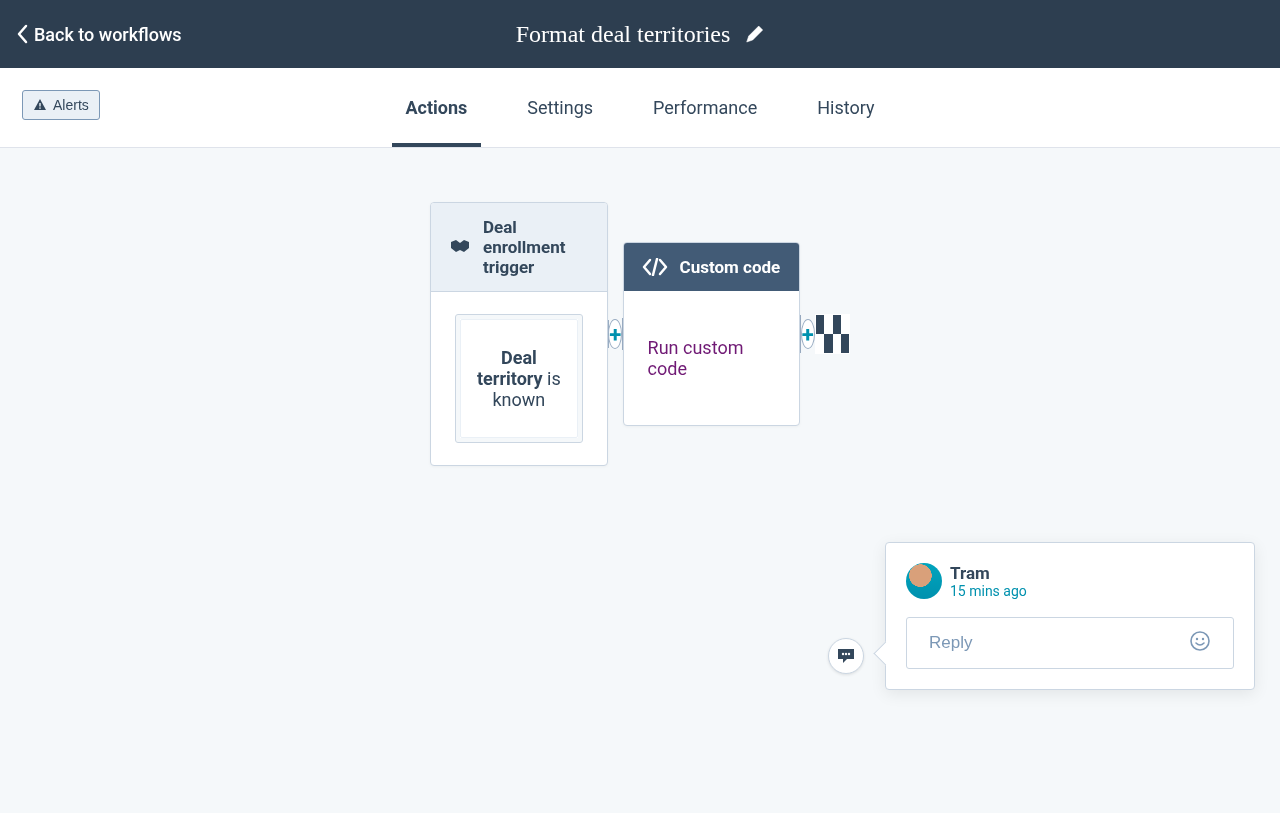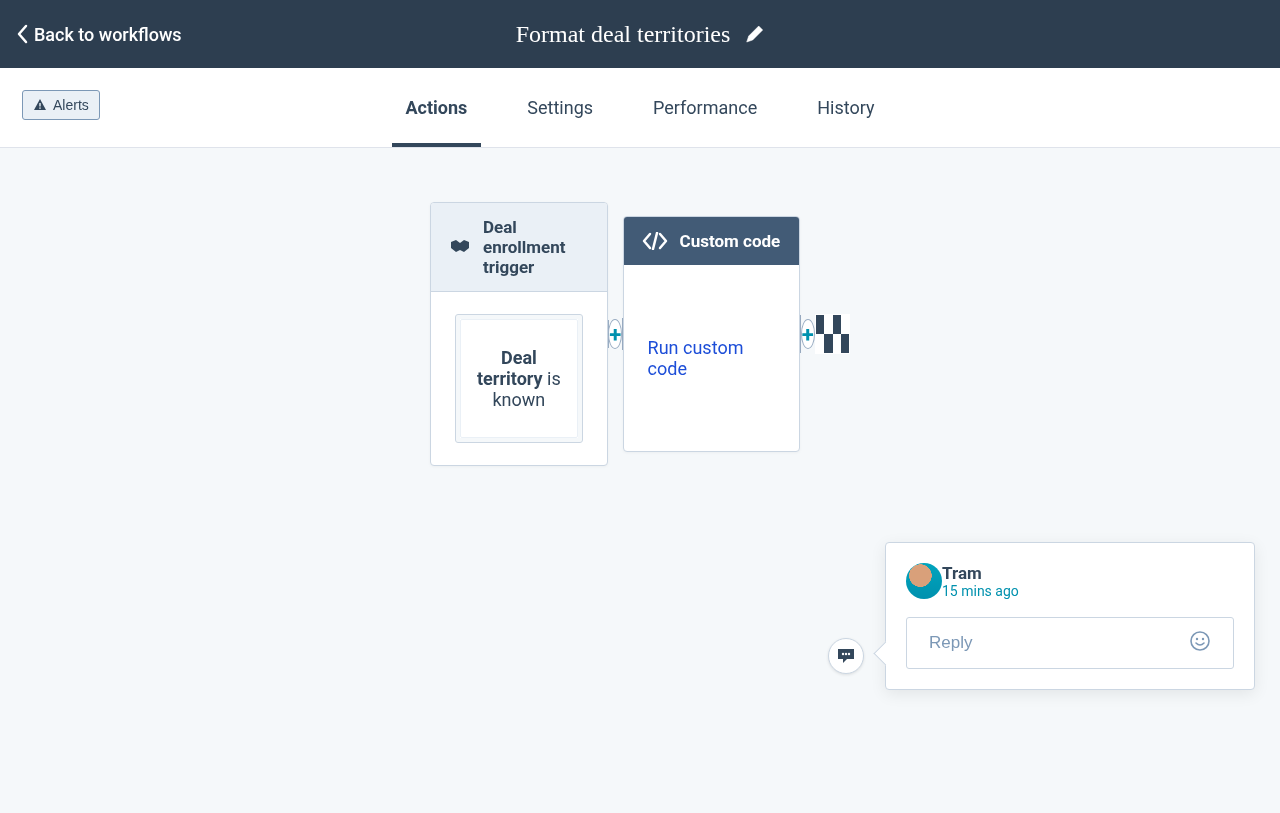--- a/index.html
+++ b/index.html
@@ -158,21 +158,21 @@
   .inner-box::before{
     content:"";
     position:absolute;
     inset:4px;
     border:1px solid #eaf0f6;
     border-radius:2px;
     pointer-events:none;
   }
   .trigger-text { font-size: 18px; color:#33475b; }
   .trigger-text .strong { font-weight: 700; }
-  .custom-body { padding: 72px 24px; font-size: 18px; color:#1d4ed8; }
+  .custom-body { padding: 46px 24px; font-size: 18px; color:#701a75; }
 
   .plus-btn {
     width: 30px;
     height: 30px;
     border-radius: 50%;
     background: #fff;
     border: 1px solid #99acc2;
     color: #0091ae;
     display: flex;
     align-items: center;
@@ -223,21 +223,21 @@
     position:absolute;
     left:-9px;
     top:102px;
     width:16px;
     height:16px;
     background:#fff;
     border-left:1px solid #cbd6e2;
     border-bottom:1px solid #cbd6e2;
     transform: rotate(45deg);
   }
-  .comment-head { display:flex; gap:0;align-items:center; }
+  .comment-head { display:flex; gap:8px;align-items:center; }
   .avatar {
     width:36px; height:36px; border-radius:50%;
     background: radial-gradient(circle at 40% 35%, #d9a07a 0 35%, transparent 36%),
                 linear-gradient(#00a4bd,#0091ae);
     flex-shrink:0;
   }
   .comment-author { font-weight:700; font-size:17px; color:#33475b; }
   .comment-time { color:#0091ae; font-size:14px; }
   .comment-body { font-size:17px; color:#33475b; margin-top:14px; line-height:1.45; }
   .mention { font-weight:700; }

